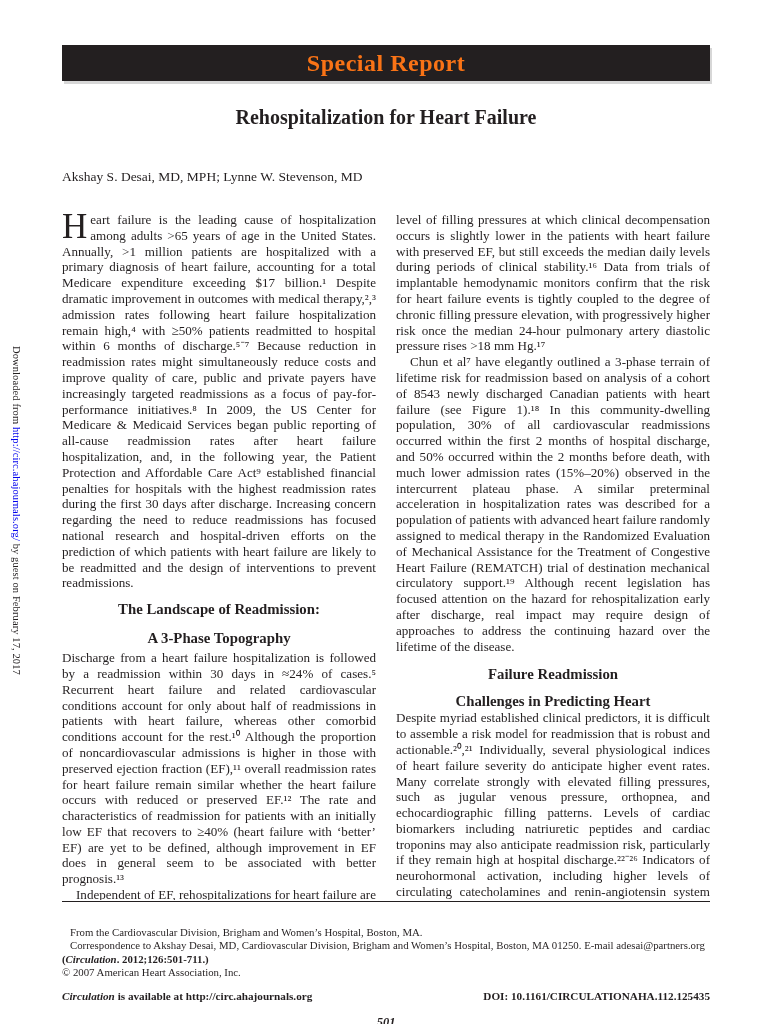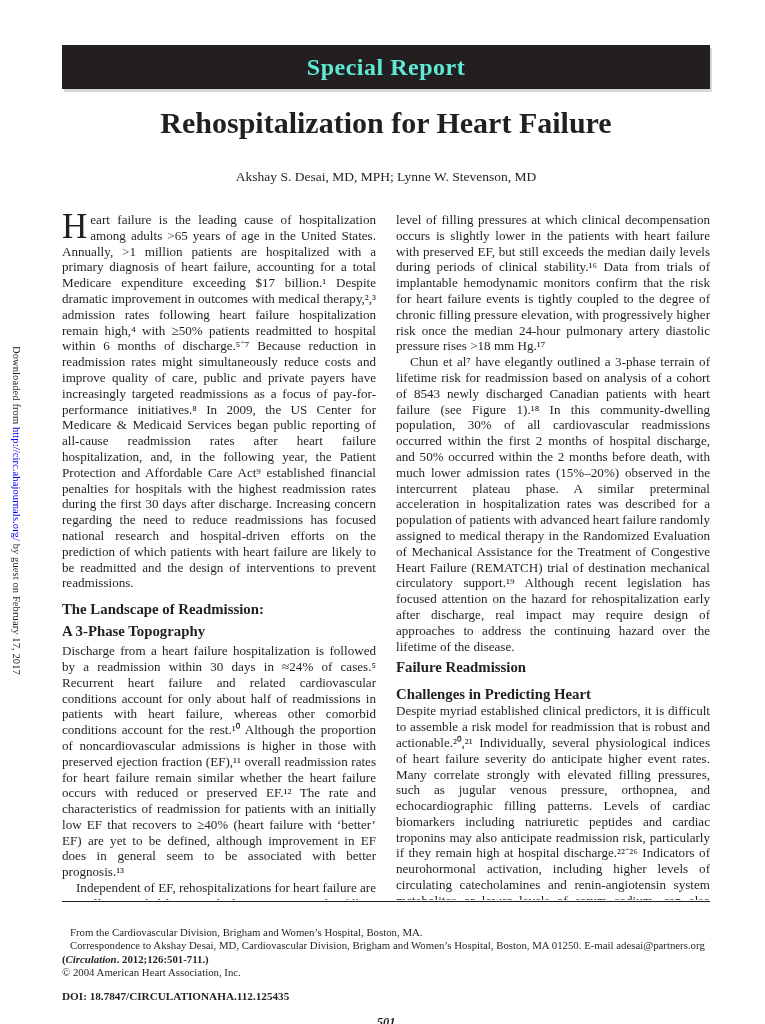--- a/index.html
+++ b/index.html
@@ -8,57 +8,57 @@
     position: relative;
     background: #ffffff;
     color: #231f20;
     font-family: "Liberation Serif", serif;
     overflow: hidden;
   }
   .page { position: absolute; inset: 0; }
 
   
   .banner {
-    position: absolute; left: 62px; top: 45px; width: 648px; height: 44px;
-    background: #231f20; color: #5eead4;
+    position: absolute; left: 62px; top: 45px; width: 648px; height: 36px;
+    background: #231f20; color: #f97316;
     display: flex; align-items: center; justify-content: center;
     font-size: 24px; font-weight: bold; letter-spacing: 0.5px;
     box-shadow: 2px 3px 0 rgba(35,31,32,0.18);
   }
 
   
   .title-main {
     position: absolute; left: 62px; top: 106px; width: 648px;
-    text-align: center; font-size: 30px; font-weight: bold;
+    text-align: center; font-size: 20px; font-weight: bold;
   }
   .title-sub {
     position: absolute; left: 62px; top: 139px; width: 648px;
     text-align: center; font-size: 17px; font-weight: bold;
   }
   .authors {
     position: absolute; left: 62px; top: 169px; width: 648px;
-    text-align: center; font-size: 13.5px;
+    font-size: 13.5px;
   }
 
   
   .columns {
     position: absolute; left: 62px; top: 212px; width: 648px; height: 688px;
     display: flex; gap: 20px; overflow: hidden;
     font-size: 13.1px; line-height: 15.8px; text-align: justify;
   }
   .col { width: 314px; flex: 0 0 314px; }
   .dropcap {
     float: left; font-size: 35px; line-height: 29px; padding-right: 3px;
   }
   .sec-heading {
-    font-weight: bold; font-size: 14.8px;
+    text-align: center; font-weight: bold; font-size: 14.8px;
     line-height: 17px; margin-top: 9px;
   }
   .sec-heading.first-line { margin-top: 10px; }
-  .sec-heading.second-line { margin-top: 5px; margin-bottom: 3px; }
+  .sec-heading.second-line { margin-top: 12px; margin-bottom: 3px; }
   .para { text-align: justify; }
   .para.indent { text-indent: 14px; }
 
   
   .footnote {
     position: absolute; left: 62px; top: 901px; width: 648px;
     border-top: 1.5px solid #231f20; padding-top: 24px;
     font-size: 10.8px; line-height: 13.4px; text-align: left;
   }
   .fn-line.fn-indented { padding-left: 8px; }
@@ -116,22 +116,25 @@
       <div class="para">Despite myriad established clinical predictors, it is difficult to assemble a risk model for readmission that is robust and actionable.²⁰,²¹ Individually, several physiological indices of heart failure severity do anticipate higher event rates. Many correlate strongly with elevated filling pressures, such as jugular venous pressure, orthopnea, and echocardiographic filling patterns. Levels of cardiac biomarkers including natriuretic peptides and cardiac troponins may also anticipate readmission risk, particularly if they remain high at hospital discharge.²²⁻²⁶ Indicators of neurohormonal activation, including higher levels of circulating catecholamines and renin-angiotensin system metabolites or lower levels of serum sodium, can also identify patients at risk. Increasing diuretic</div>
     </div>
   </div>
 
   <div class="footnote">
     <div class="fn-line fn-indented">From the Cardiovascular Division, Brigham and Women’s Hospital, Boston, MA.</div>
     <div class="fn-line fn-indented">Correspondence to Akshay Desai, MD, Cardiovascular Division, Brigham and Women’s Hospital, Boston, MA 01250. E-mail adesai@partners.org</div>
     <div class="fn-line">
       <span class="bold">(</span><span class="bold-italic">Circulation</span><span class="bold">. 2012;126:501-711.)</span>
     </div>
-    <div class="fn-line">© 2004 American Heart Association, Inc.</div>
+    <div class="fn-line">© 2007 American Heart Association, Inc.</div>
 
     <div class="footer-row">
-      <div class="bold">DOI: 18.7847/CIRCULATIONAHA.112.125435</div>
+      <div>
+        <span class="bold-italic">Circulation</span><span class="bold"> is available at http://circ.ahajournals.org</span>
+      </div>
+      <div class="bold">DOI: 10.1161/CIRCULATIONAHA.112.125435</div>
     </div>
 
     <div class="pagenum">501</div>
   </div>
 
 </div>
 
 </body></html>

